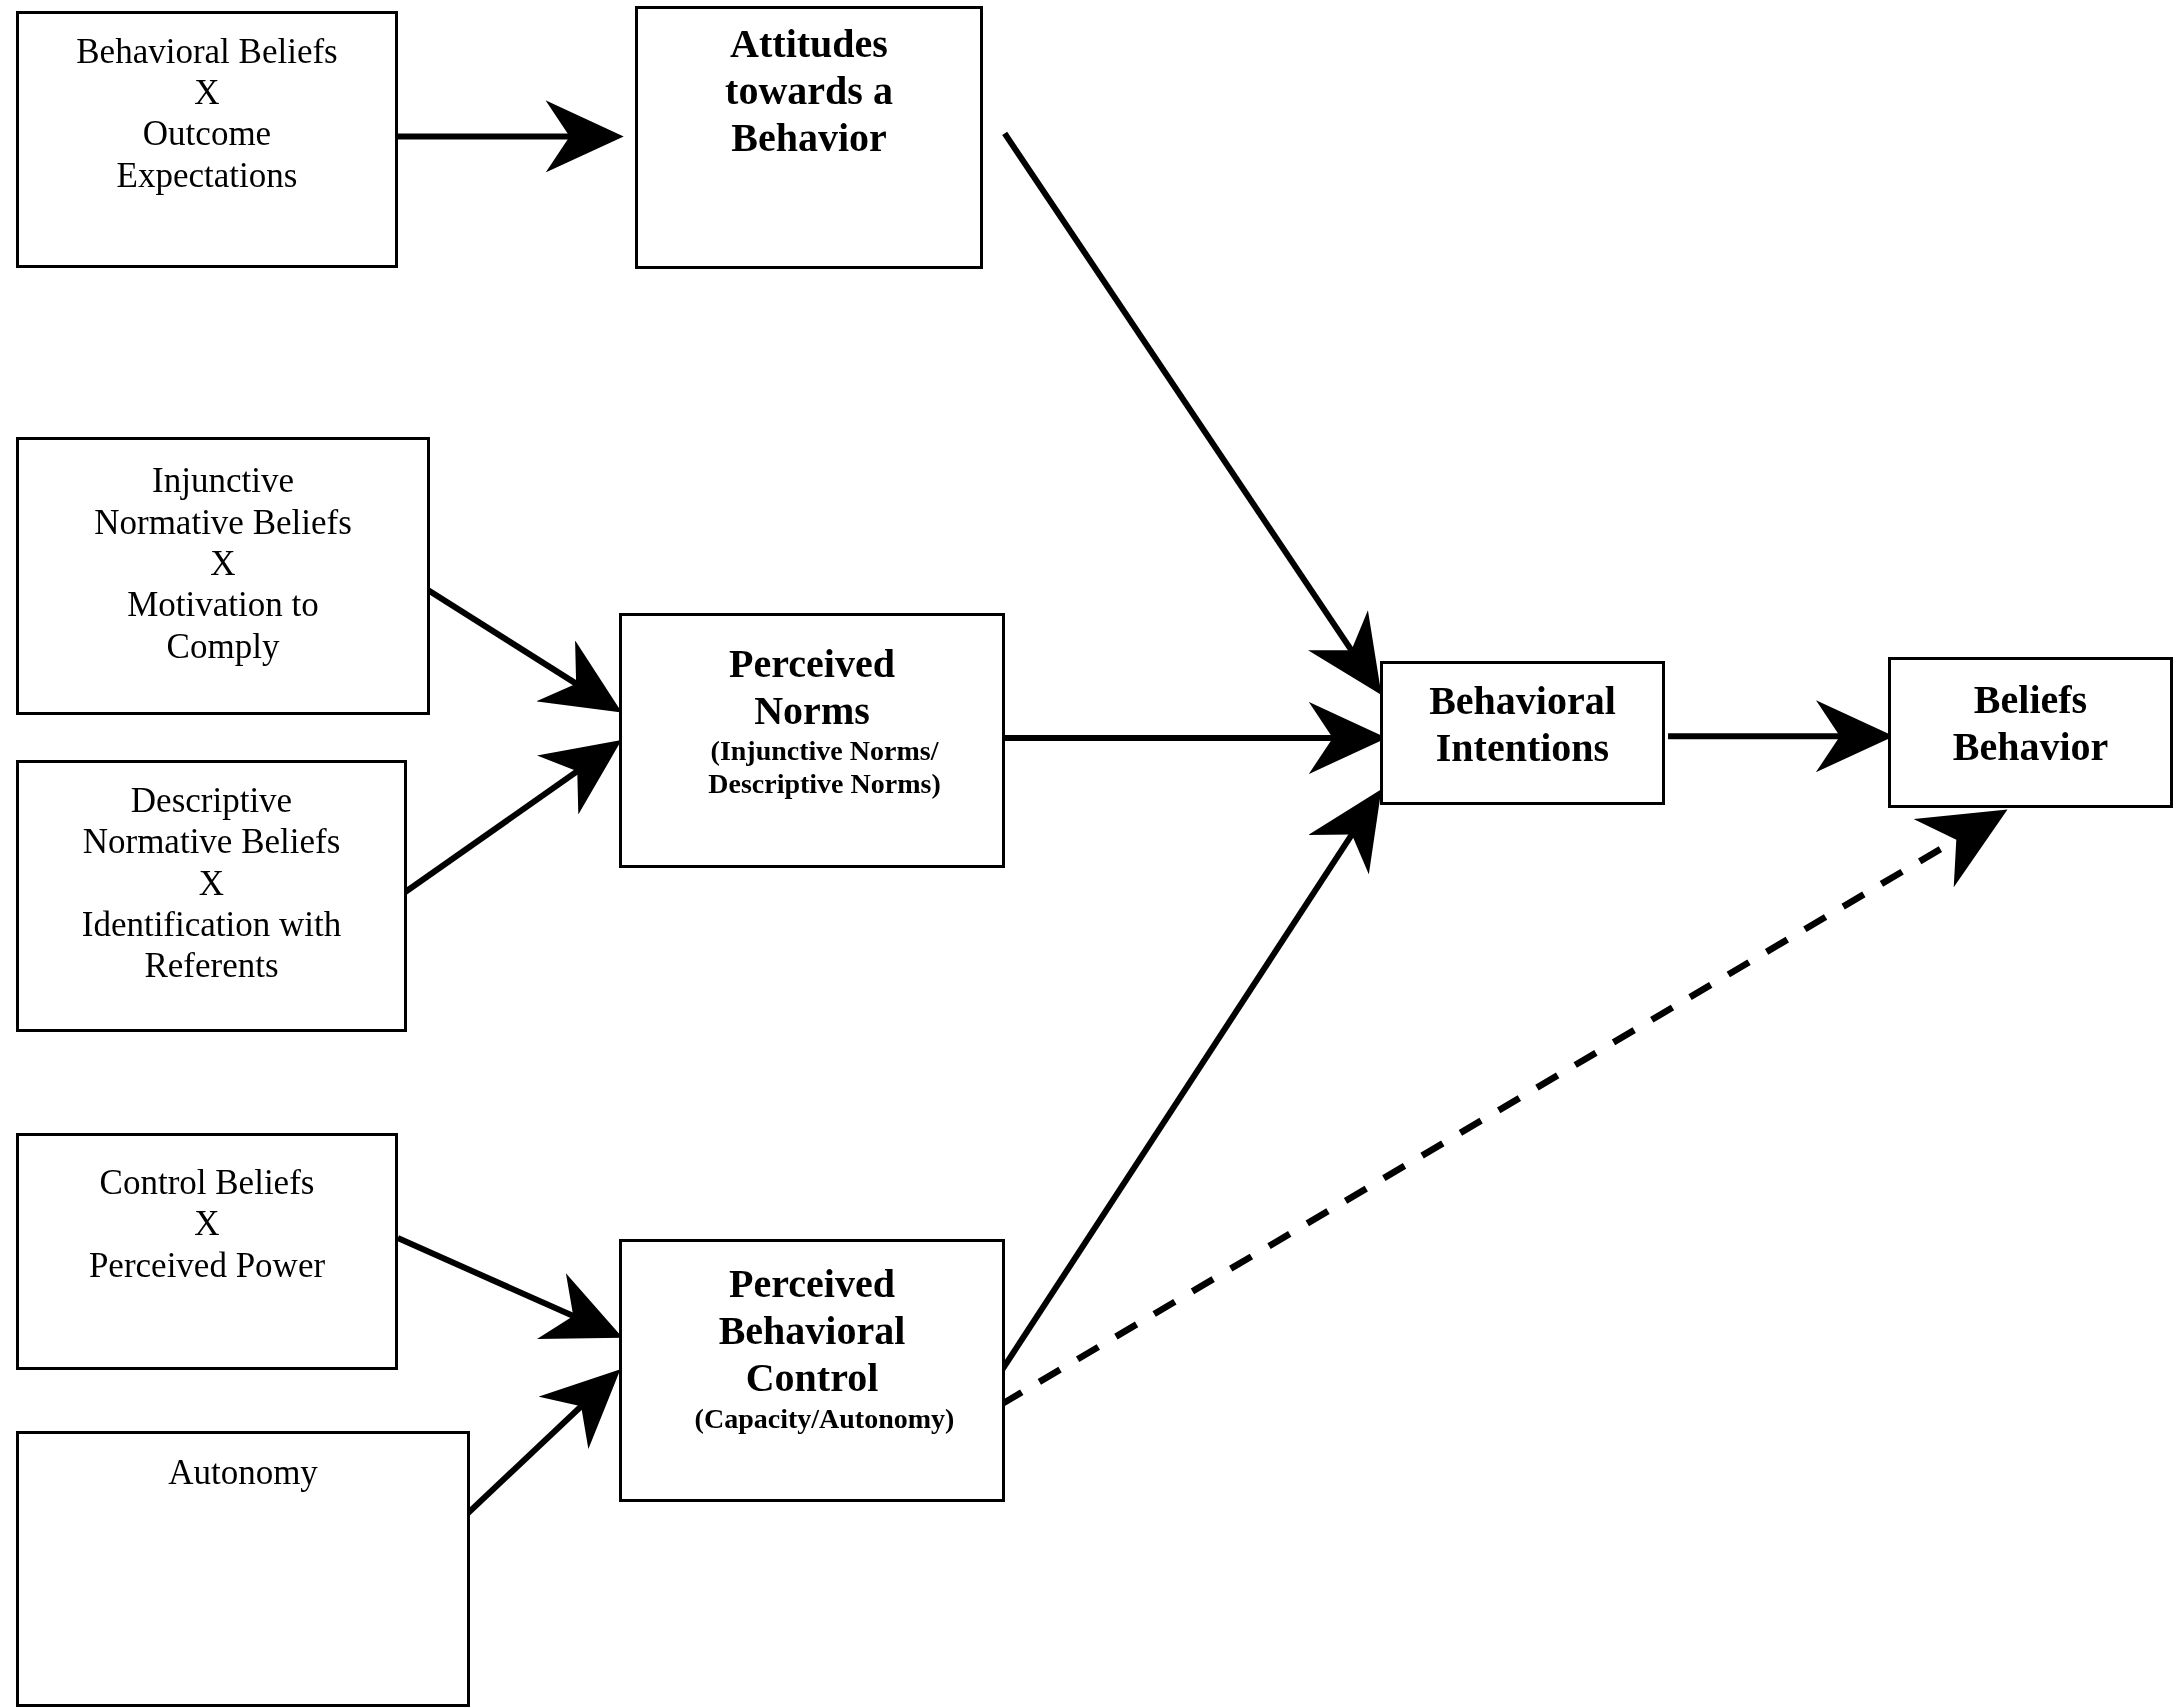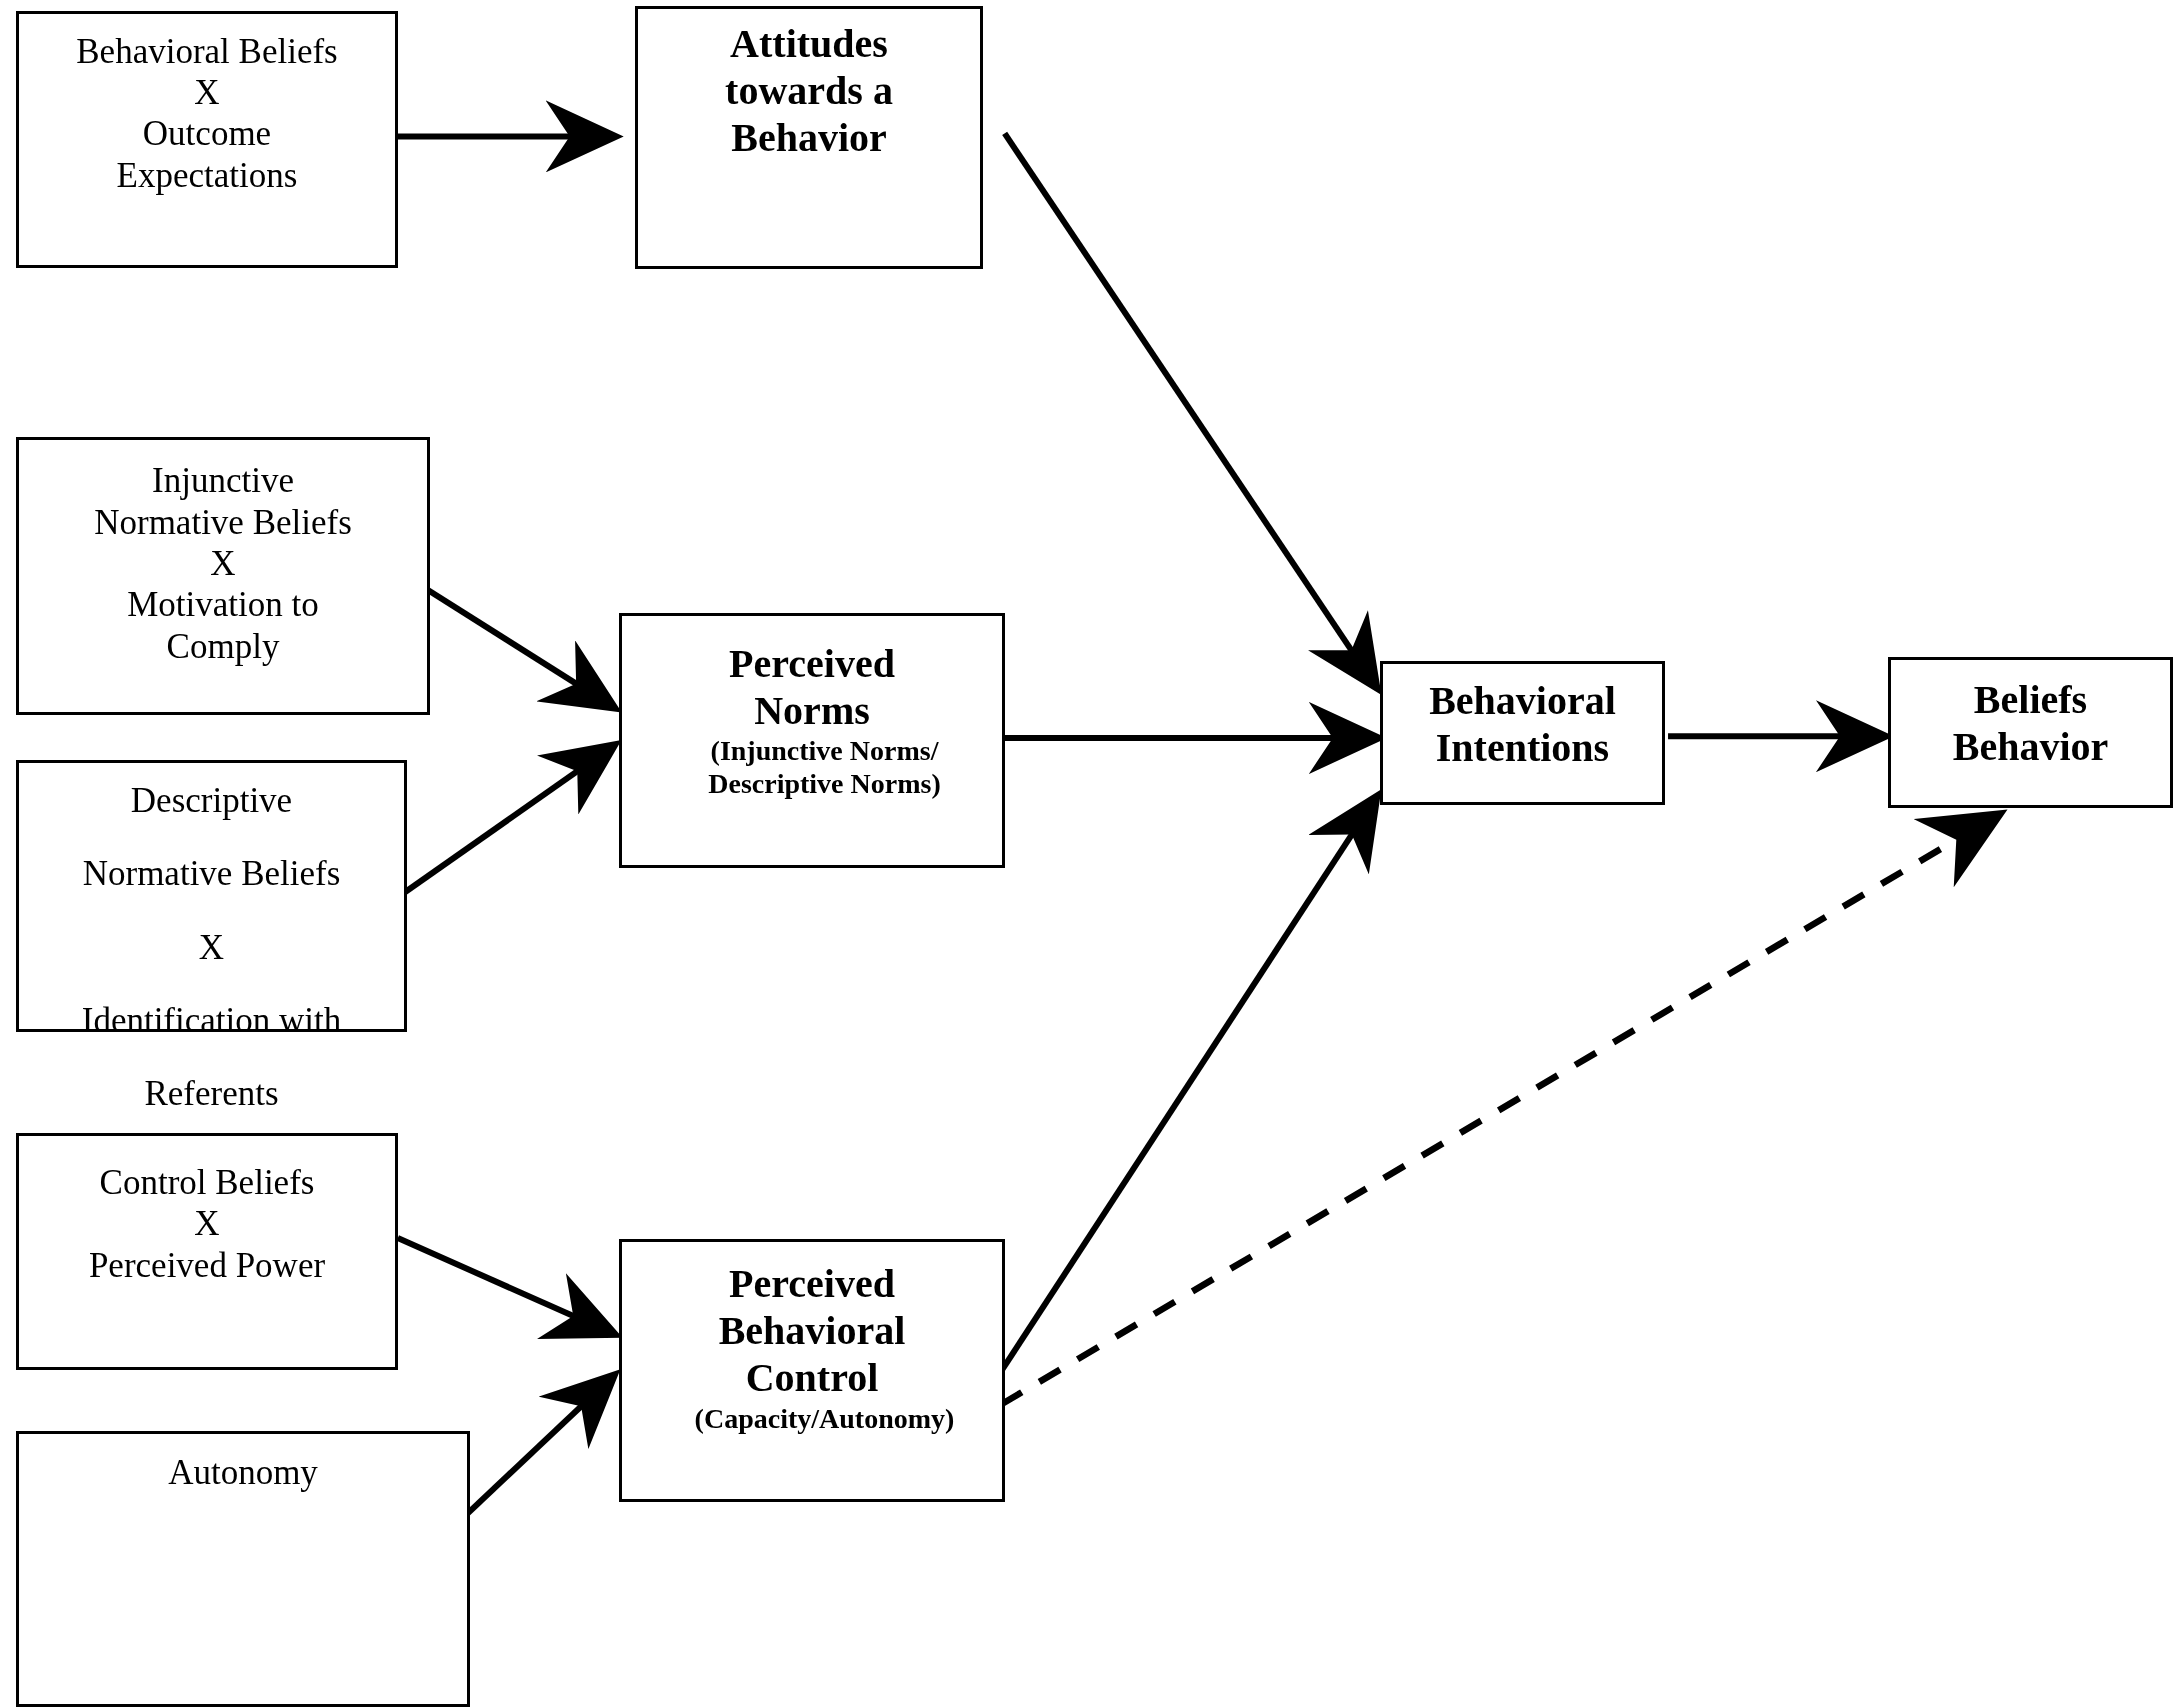--- a/index.html
+++ b/index.html
@@ -109,21 +109,21 @@
   </div>
 
   <div class="node plain" style="left:16px; top:437px; width:414px; height:278px; padding-top:20.4px;">
     <span class="line">Injunctive</span>
     <span class="line">Normative Beliefs</span>
     <span class="line">X</span>
     <span class="line">Motivation to</span>
     <span class="line">Comply</span>
   </div>
 
-  <div class="node plain" style="left:16px; top:760px; width:391px; height:272px; padding-top:17px;gap:32px;">
+  <div class="node plain" style="left:16px; top:760px; width:391px; height:272px; padding-top:17px;">
     <span class="line">Descriptive</span>
     <span class="line">Normative Beliefs</span>
     <span class="line">X</span>
     <span class="line">Identification with</span>
     <span class="line">Referents</span>
   </div>
 
   <div class="node strong" style="left:619px; top:613px; width:386px; height:255px; padding-top:24px;">
     <span class="line">Perceived</span>
     <span class="line">Norms</span>

